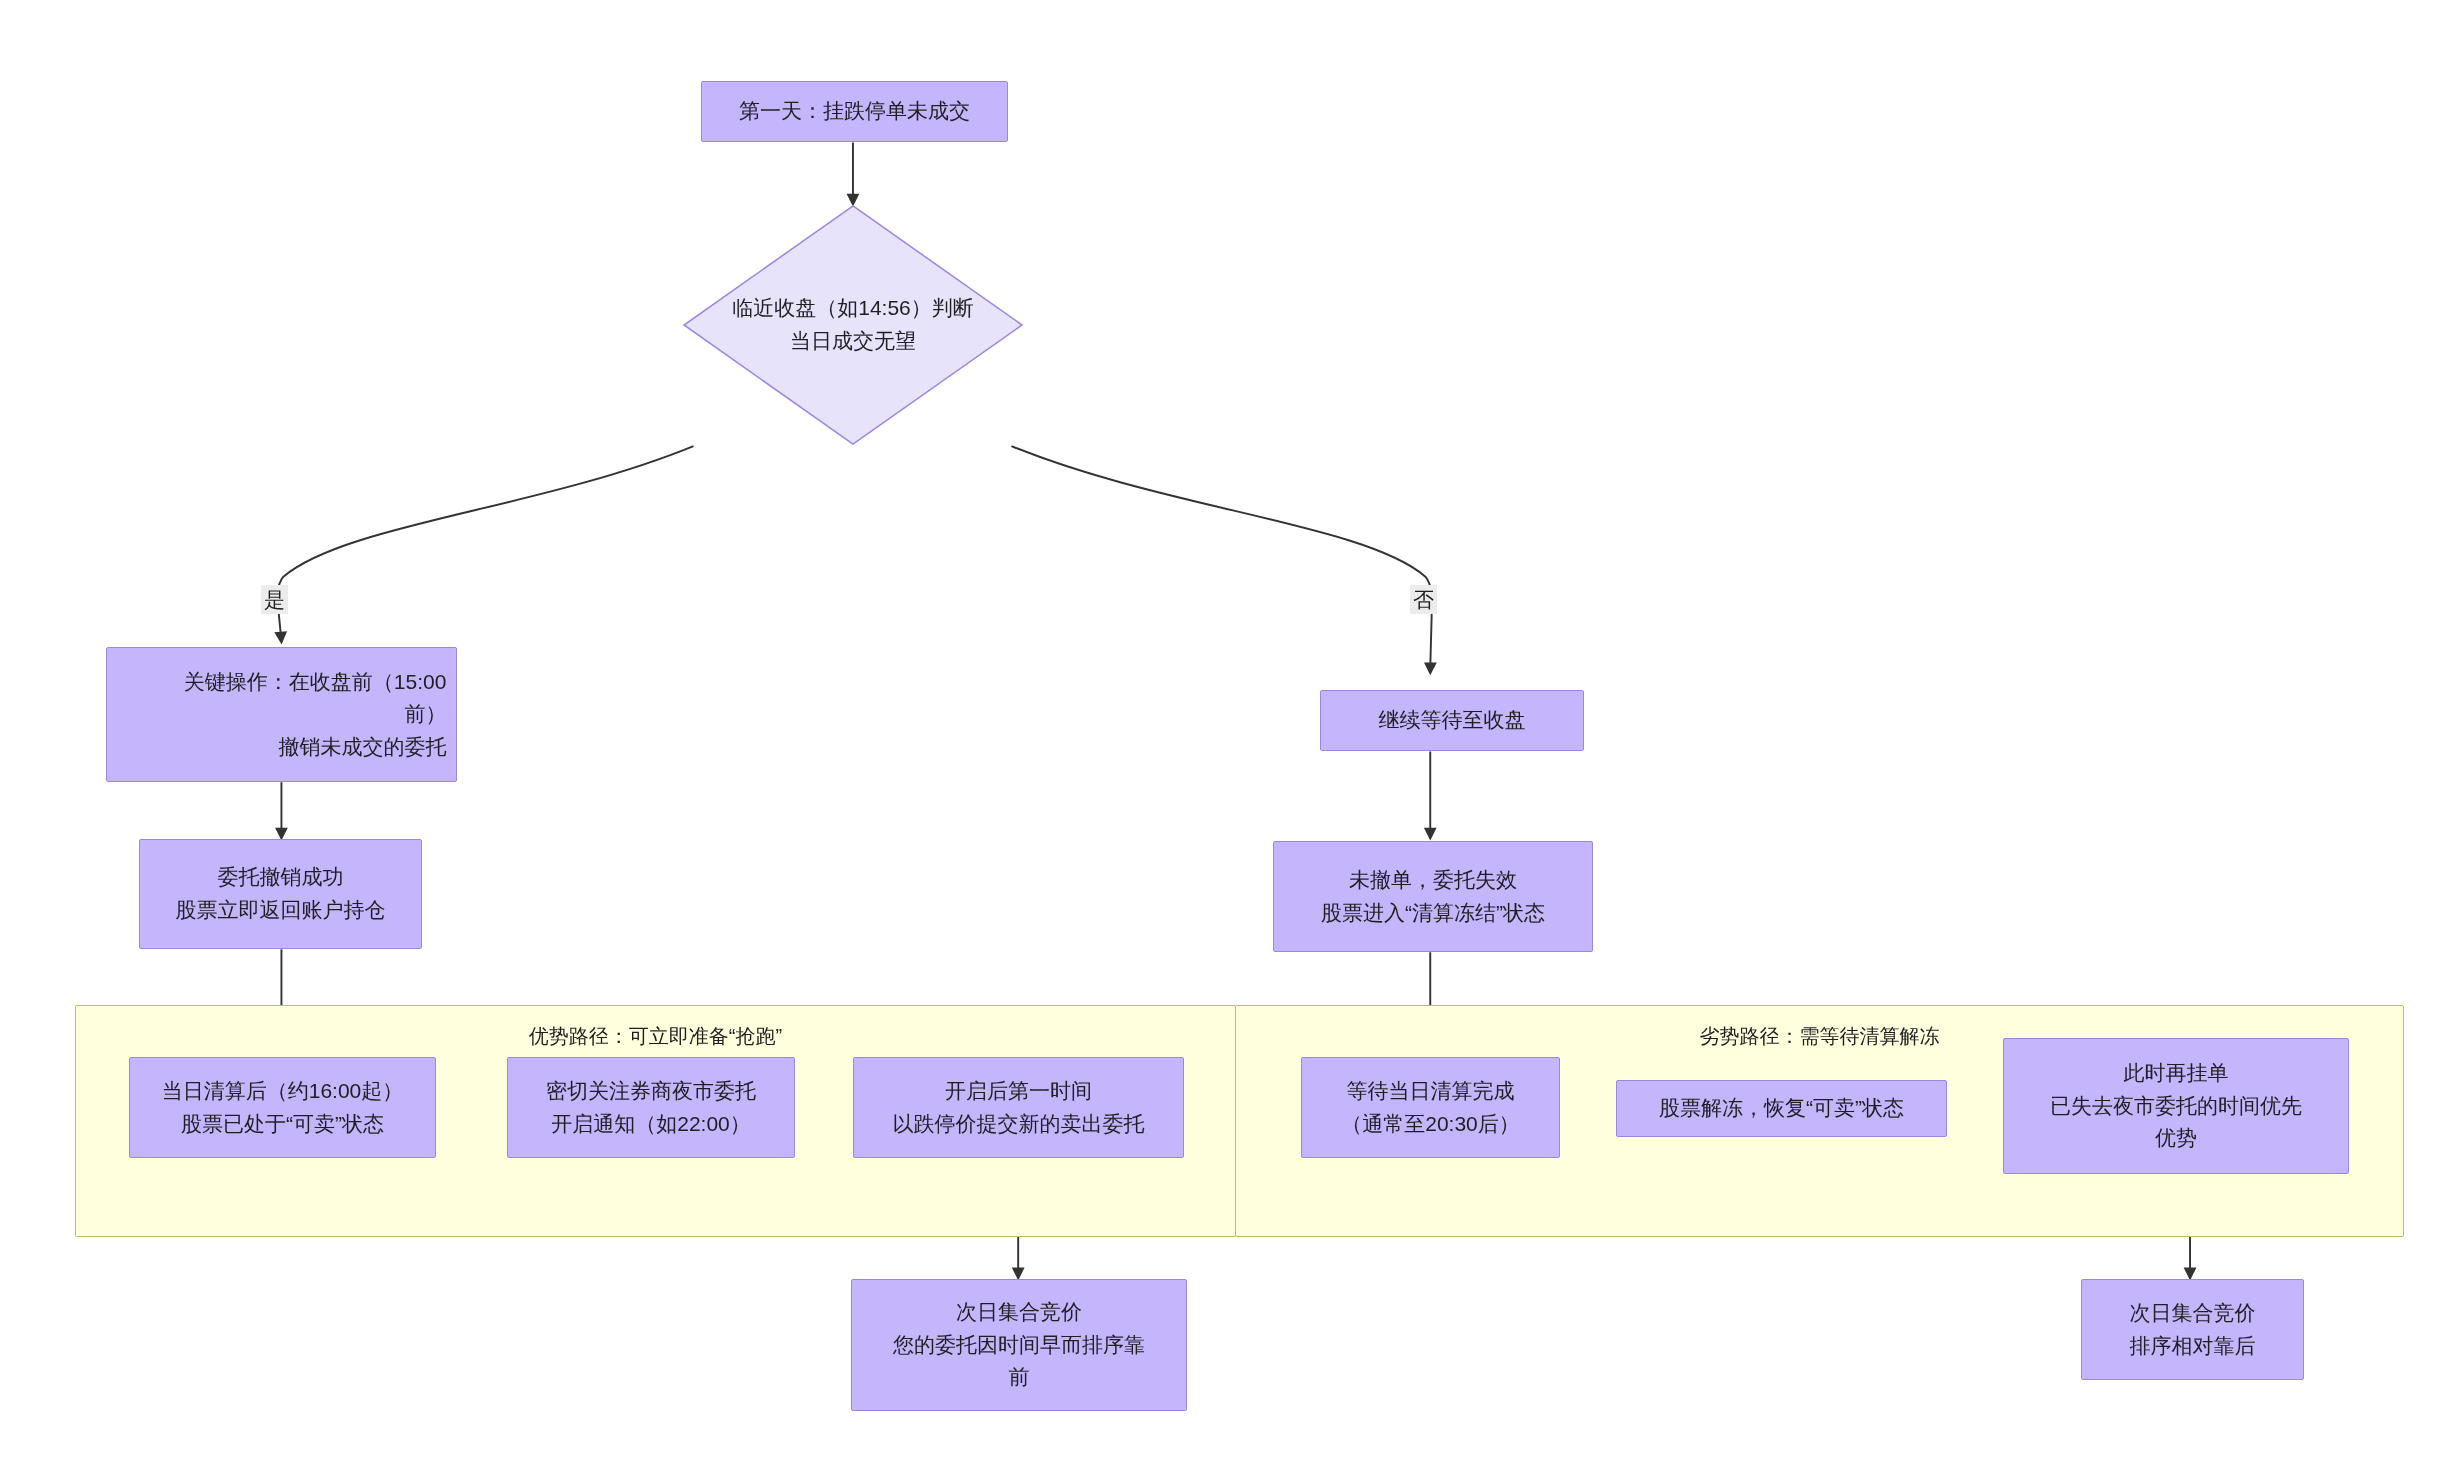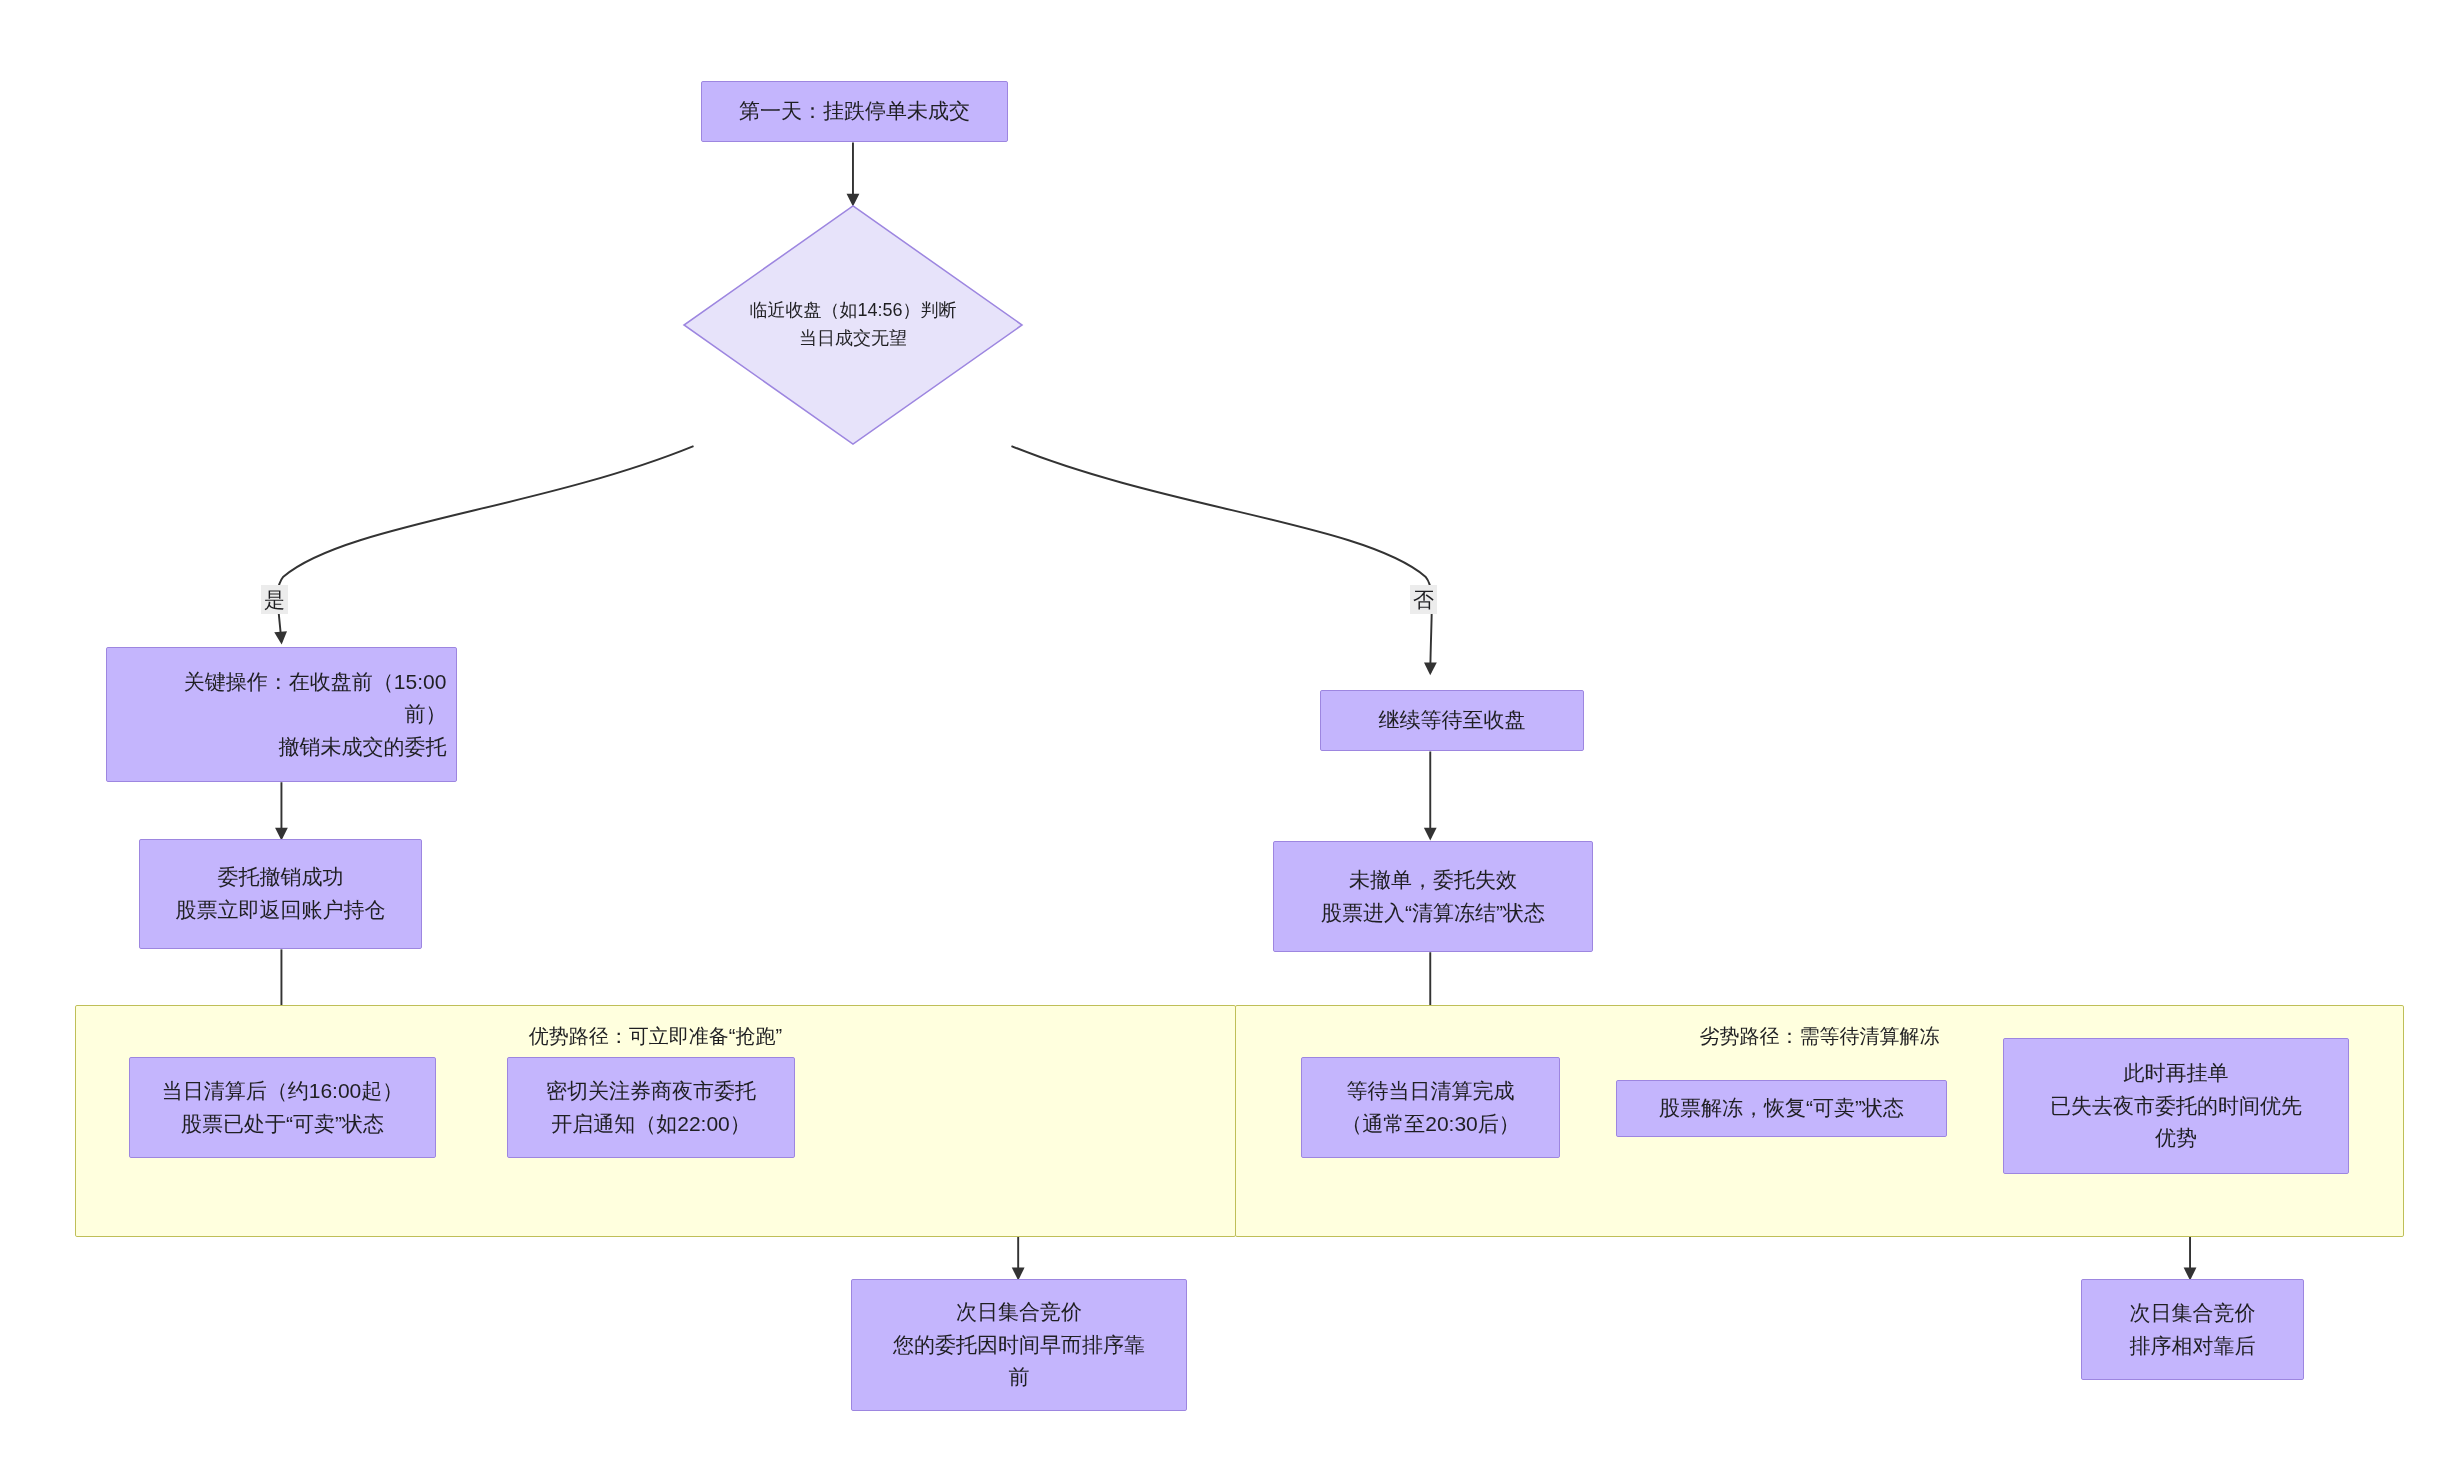--- a/index.html
+++ b/index.html
@@ -55,21 +55,21 @@
     top: 0;
     overflow: visible;
   }
   .decision .dtext {
     position: absolute;
     left: 0;
     right: 0;
     top: 50%;
     transform: translateY(-50%);
     text-align: center;
-    font-size: 18px;
+    font-size: 21px;
     line-height: 1.55;
     color: #1f1f22;
     white-space: pre-line;
   }
   .cluster {
     position: absolute;
     box-sizing: border-box;
     background: #ffffde;
     border: 1.5px solid #bfbf58;
     border-radius: 1.9px;
@@ -187,20 +187,24 @@
   <div class="node" style="left:129px; top:1057px; width:307px; height:101px;">
     <span class="txt">当日清算后（约16:00起）
 股票已处于“可卖”状态</span>
   </div>
 
   <div class="node" style="left:507px; top:1057px; width:288px; height:101px;">
     <span class="txt">密切关注券商夜市委托
 开启通知（如22:00）</span>
   </div>
 
+  <div class="node" style="left:853px; top:1057px; width:331px; height:101px;">
+    <span class="txt">开启后第一时间
+以跌停价提交新的卖出委托</span>
+  </div>
 
   <div class="node" style="left:851px; top:1279px; width:336px; height:132px;">
     <span class="txt">次日集合竞价
 您的委托因时间早而排序靠
 前</span>
   </div>
 
   <div class="node" style="left:1301px; top:1057px; width:259px; height:101px;">
     <span class="txt">等待当日清算完成
 （通常至20:30后）</span>

